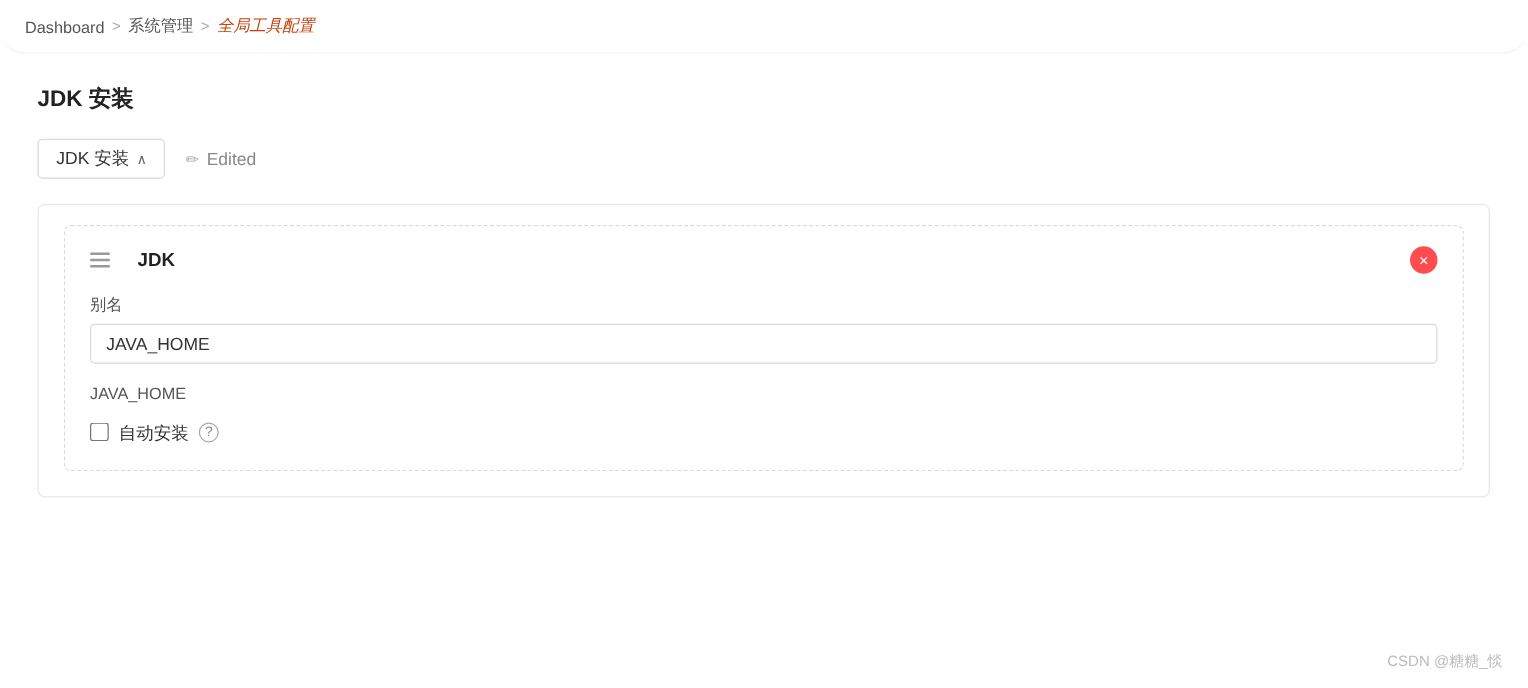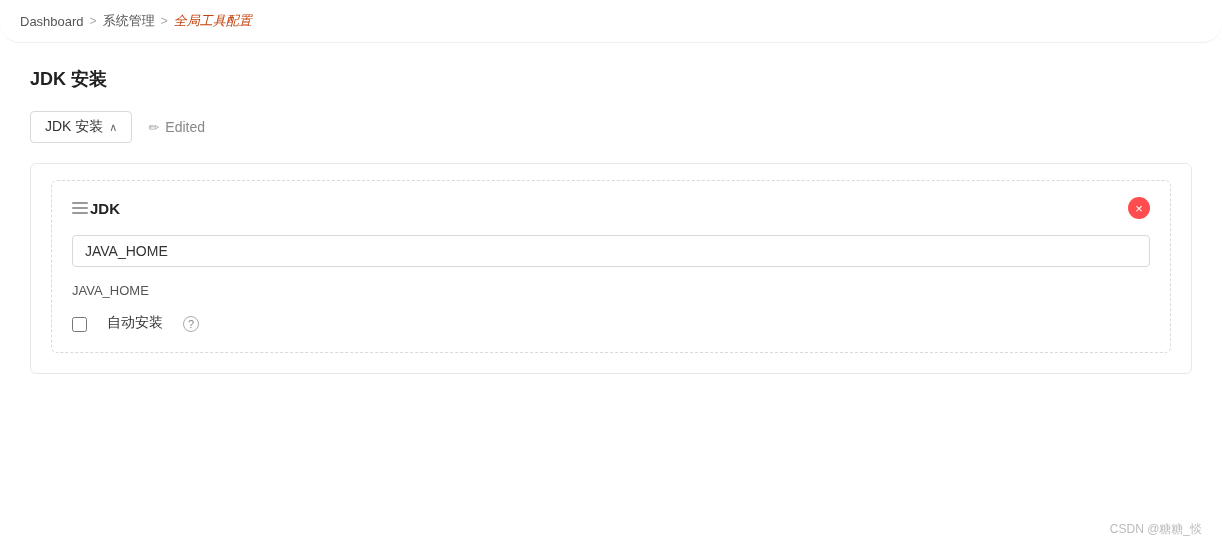--- a/index.html
+++ b/index.html
@@ -124,21 +124,21 @@
     .jdk-card-header {
       display: flex;
       align-items: center;
       justify-content: space-between;
       margin-bottom: 16px;
     }
 
     .jdk-card-title {
       display: flex;
       align-items: center;
-      gap: 2px;
+      gap: 22px;
       font-size: 15px;
       font-weight: 600;
       color: #222;
     }
 
     .drag-icon {
       display: flex;
       flex-direction: column;
       gap: 3px;
       cursor: grab;
@@ -183,22 +183,22 @@
       border: 1px solid #d9d9d9;
       border-radius: 4px;
       font-size: 14px;
       color: #333;
       outline: none;
       background: #fff;
     }
 
     .auto-install-row {
       display: flex;
-      align-items: flex-end;
-      gap: 20px;
+      align-items: flex-start;
+      gap: 8px;
       margin-top: 4px;
     }
 
     .checkbox {
       width: 15px;
       height: 15px;
       border: 1px solid #d9d9d9;
       border-radius: 3px;
       cursor: pointer;
       background: #fff;
@@ -269,20 +269,21 @@
             <span></span>
             <span></span>
             <span></span>
           </div>
           <span>JDK</span>
         </div>
         <button class="close-btn">×</button>
       </div>
 
       <div class="form-field">
+        <div class="form-label">别名</div>
         <input class="form-input" type="text" value="JAVA_HOME" style="">
       </div>
 
       <div class="form-field">
         <div class="form-label">JAVA_HOME</div>
       </div>
 
       <div class="auto-install-row">
         <input type="checkbox" class="checkbox" style="">
         <span class="auto-install-label">自动安装</span>

